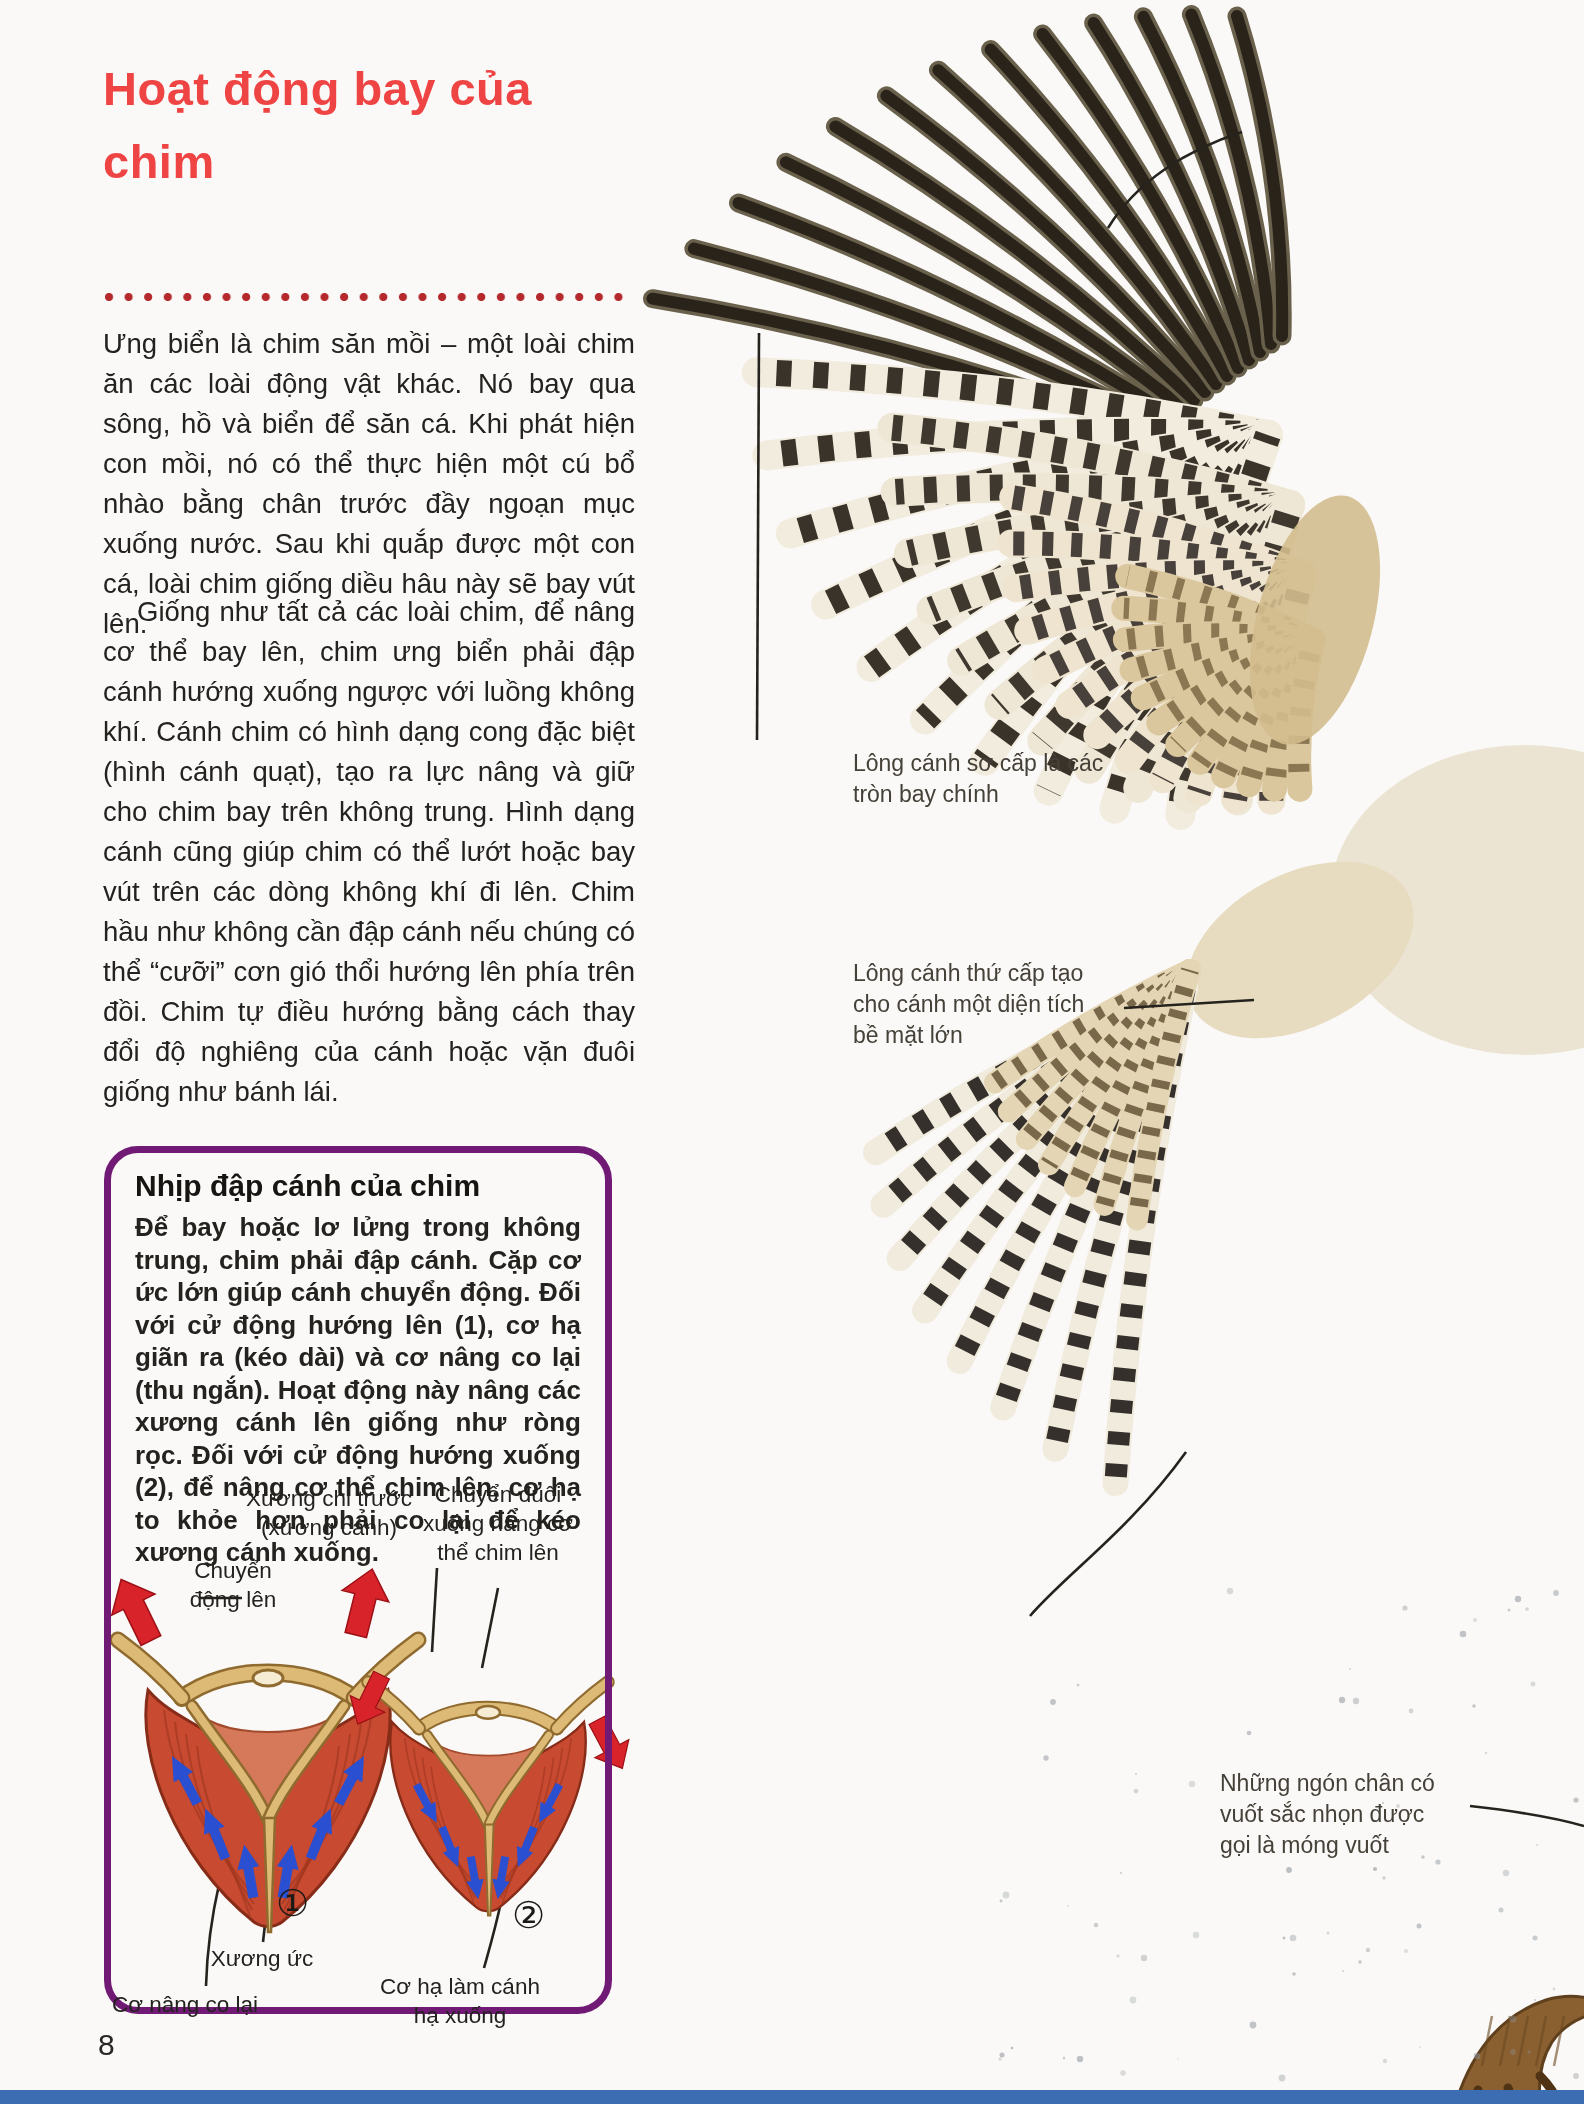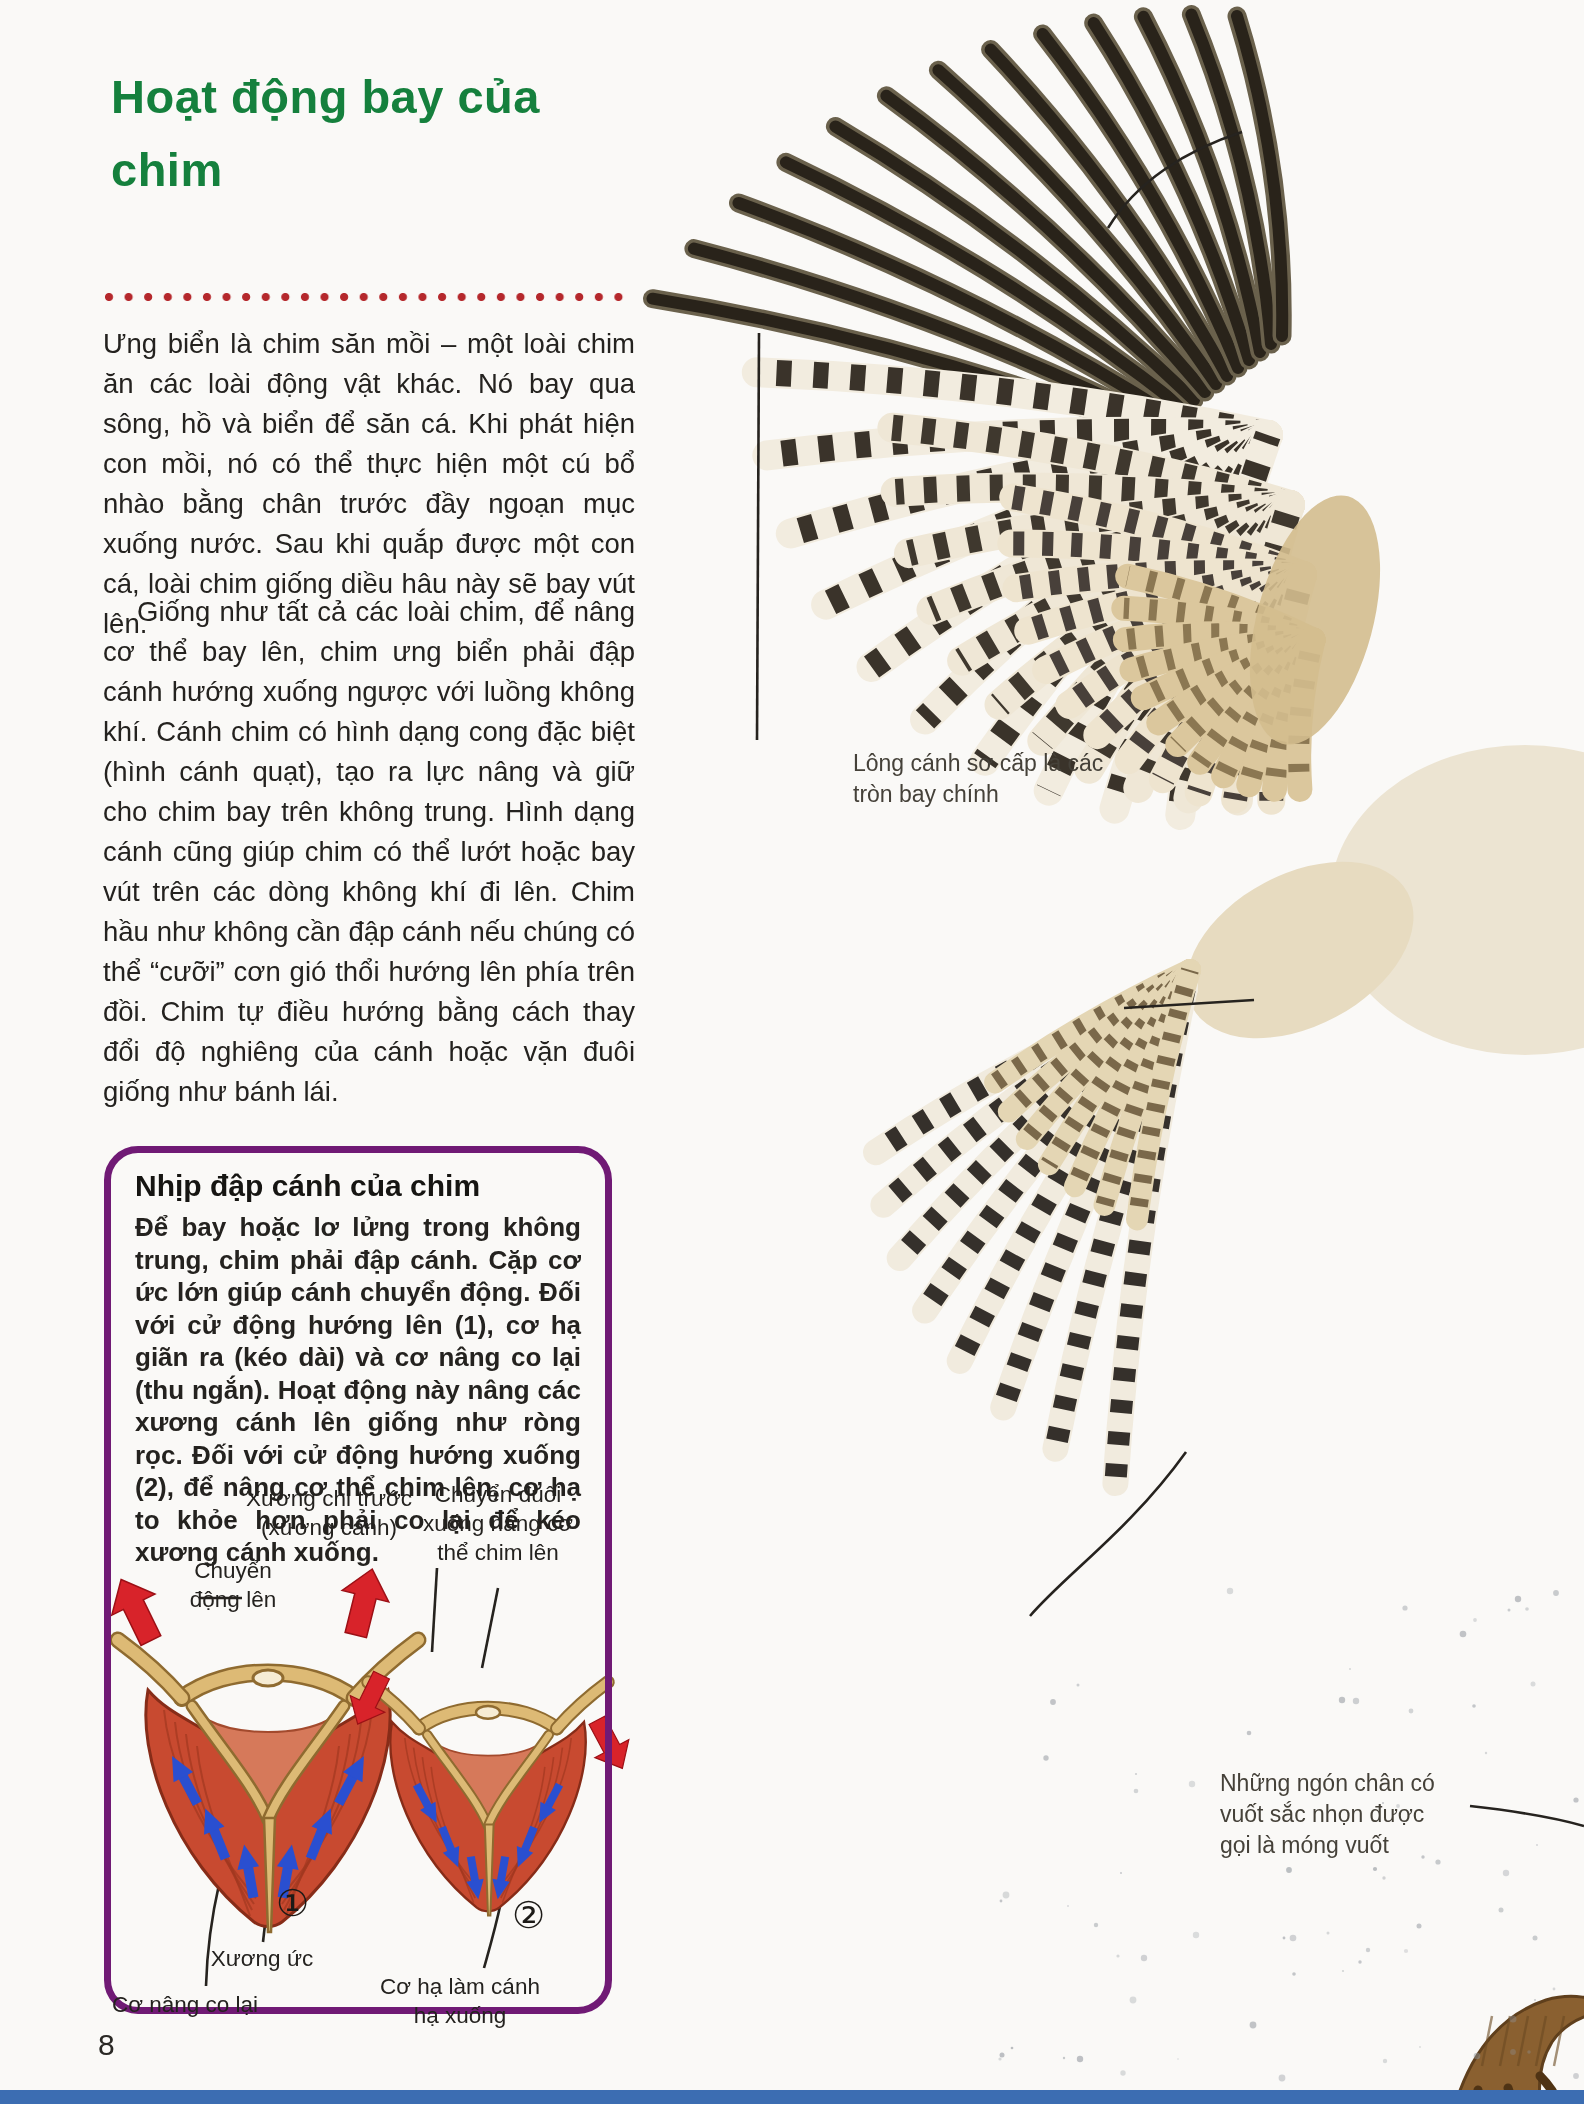--- a/index.html
+++ b/index.html
@@ -5,21 +5,21 @@
   html,body{margin:0;padding:0;background:#ddd;}
   .page{
     position:relative;width:1584px;height:2104px;background:#faf9f7;
     overflow:hidden;font-family:"Liberation Sans","DejaVu Sans",sans-serif;
     color:#23211e;
   }
   #art{position:absolute;left:0;top:0;width:1584px;height:2104px;pointer-events:none;}
   .abs{position:absolute;}
   .title{
     left:103px;top:52px;width:510px;font-size:47px;line-height:73px;
-    font-weight:bold;color:#15803d;letter-spacing:.5px;margin:8px;
+    font-weight:bold;color:#ef4444;letter-spacing:.5px;margin:0;
   }
   .dotted{
     left:104px;top:292px;width:528px;height:11px;
     background-image:radial-gradient(circle at 5px 5px,#b5282c 3.6px,rgba(0,0,0,0) 4.5px);
     background-size:19.6px 11px;background-repeat:repeat-x;
   }
   .bodytext{
     width:532px;font-size:27.5px;line-height:40px;text-align:justify;margin:0;color:#24221f;
   }
   .p1{left:103px;top:324px;}
@@ -381,17 +381,18 @@
   <div class="abs dlabel center" style="left:238px;top:1484px;width:182px;">Xương chi trước (xương cánh)</div>
   <div class="abs dlabel center" style="left:418px;top:1480px;width:160px;">Chuyển đuôi xuống nâng cơ thể chim lên</div>
   <div class="abs dlabel center" style="left:176px;top:1556px;width:114px;">Chuyển động lên</div>
   <div class="abs dlabel center" style="left:192px;top:1944px;width:140px;">Xương ức</div>
   <div class="abs dlabel" style="left:112px;top:1990px;width:200px;">Cơ nâng co lại</div>
   <div class="abs dlabel center" style="left:378px;top:1972px;width:164px;">Cơ hạ làm cánh hạ xuống</div>
   <div class="abs fignum" style="left:276px;top:1882px;">①</div>
   <div class="abs fignum" style="left:512px;top:1894px;">②</div>
 
   <div class="abs ann" style="left:853px;top:748px;width:262px;">Lông cánh sơ cấp là các tròn bay chính</div>
+  <div class="abs ann" style="left:853px;top:958px;width:238px;">Lông cánh thứ cấp tạo cho cánh một diện tích bề mặt lớn</div>
   <div class="abs ann" style="left:1220px;top:1768px;width:218px;">Những ngón chân có vuốt sắc nhọn được gọi là móng vuốt</div>
 
   <div class="abs pagenum">8</div>
   <div class="abs bottombar"></div>
 </div>
 
 </body></html>

